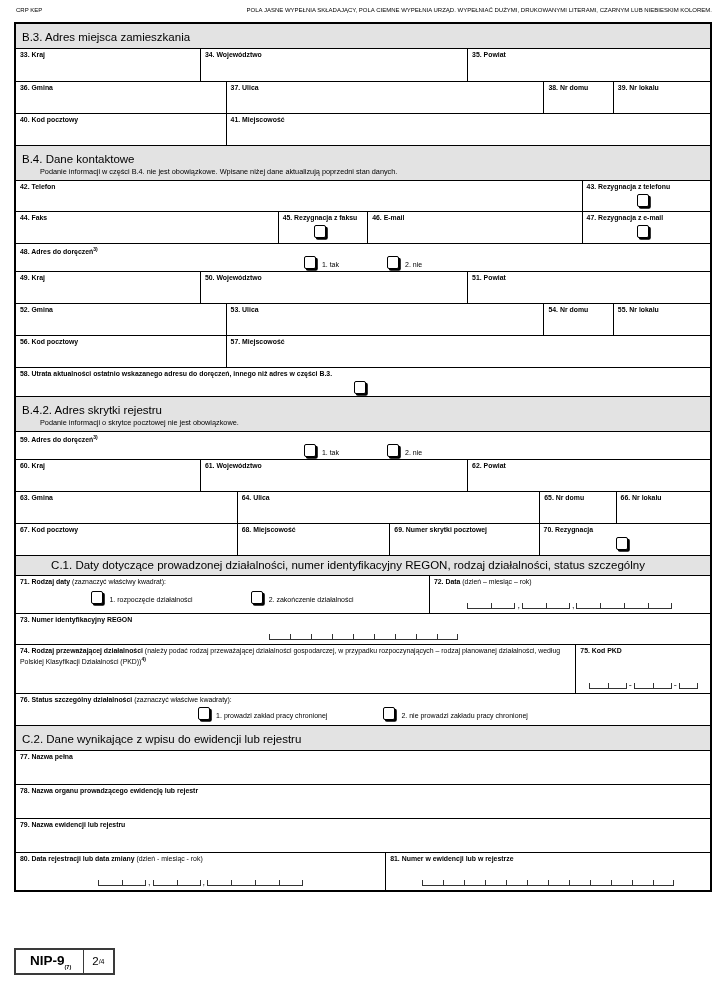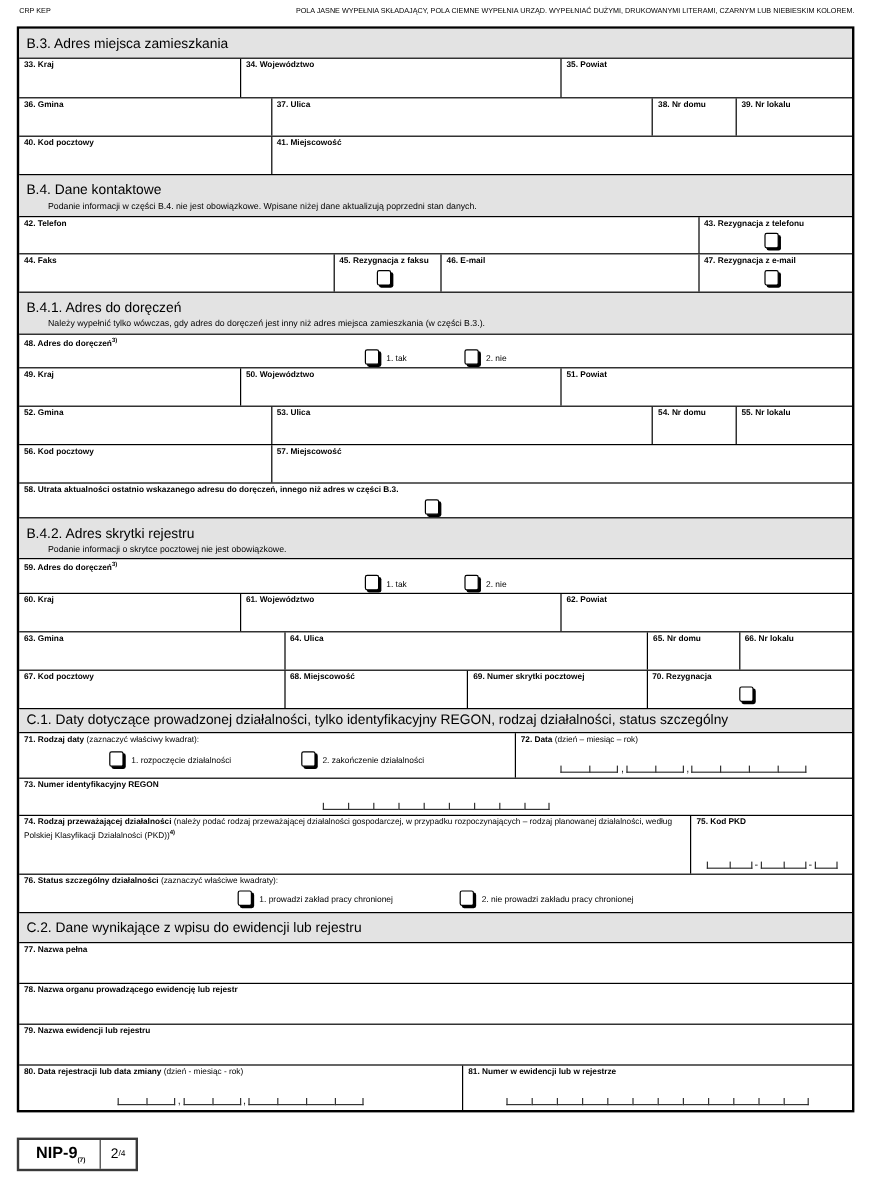--- a/index.html
+++ b/index.html
@@ -4,21 +4,21 @@
 <style>
   html,body{margin:0;padding:0;background:#fff;}
   .page{width:726px;height:982px;position:relative;background:#fff;color:#000;
         font-family:"Liberation Sans",sans-serif;overflow:hidden;}
   .topline{position:absolute;top:7px;left:16px;right:14px;display:flex;
            justify-content:space-between;font-size:6px;line-height:1;}
   .form{position:absolute;top:22px;left:14px;width:698px;border:2px solid #000;
         box-sizing:border-box;background:#fff;}
   .form>*+*{border-top:1.5px solid #000;}
   .sec{background:#e3e3e3;padding:3px 6px;}
-  .sec .t{font-size:11.5px;line-height:1.15;}
+  .sec .t{font-size:11.5px;line-height:1.15;text-align:center;}
   .sec.big .t{font-size:12.5px;font-weight:700;}
   .sec .sub{font-size:7.3px;margin-left:18px;margin-top:1px;line-height:1.2;}
   .sec.big .sub{margin-left:14px;font-weight:400;}
   .hang{display:block;padding-left:23px;text-indent:-23px;padding-right:30px;}
   .row{display:flex;align-items:stretch;}
   .cell{box-sizing:border-box;padding:2px 4px;position:relative;flex-shrink:0;}
   .cell+.cell{border-left:1.5px solid #000;}
   .lbl{font-size:6.9px;font-weight:700;line-height:1.3;}
   .lbl .n{font-weight:400;}
   .lbl sup{font-size:5px;font-weight:700;}
@@ -126,24 +126,20 @@
           <div class="lbl">46. E-mail</div>
         </div>
       <div class="cell" style="width:18.5%">
         <div class="lbl">47. Rezygnacja z e-mail</div>
         <div class="cbcenter">
             <span class="cb"></span>
           </div>
       </div>
     </div>
 
-    <div class="sec">
-      <span class="t">B.4.1. Adres do doręczeń</span>
-      <div class="sub">Należy wypełnić tylko wówczas, gdy adres do doręczeń jest inny niż adres miejsca zamieszkania (w części B.3.).</div>
-    </div>
     <div class="row" style="min-height:27px">
       <div class="cell" style="width:100%">
         <div class="lbl"><span>48. Adres do doręczeń</span><sup>3)</sup></div>
         <div class="opts" style="gap:48px;margin-top:-1px">
           <span class="opt">
               <span class="cb"></span>
               <span class="ol">1. tak</span>
             </span>
           <span class="opt">
               <span class="cb"></span>
@@ -250,21 +246,21 @@
         </div>
       <div class="cell" style="width:24.7%">
         <div class="lbl">70. Rezygnacja</div>
         <div class="cbcenter">
             <span class="cb"></span>
           </div>
       </div>
     </div>
 
     <div class="sec">
-      <span class="t hang">C.1. Daty dotyczące prowadzonej działalności, tylko identyfikacyjny REGON, rodzaj działalności, status szczególny</span>
+      <span class="t hang">C.1. Daty dotyczące prowadzonej działalności, numer identyfikacyjny REGON, rodzaj działalności, status szczególny</span>
     </div>
     <div class="row" style="min-height:37px">
       <div class="cell" style="width:59.5%">
         <div class="lbl"><span>71. Rodzaj daty</span> <span class="n">(zaznaczyć właściwy kwadrat):</span></div>
         <div class="opts" style="gap:58px;margin-top:4px">
           <span class="opt">
               <span class="cb"></span>
               <span class="ol">1. rozpoczęcie działalności</span>
             </span>
           <span class="opt">

